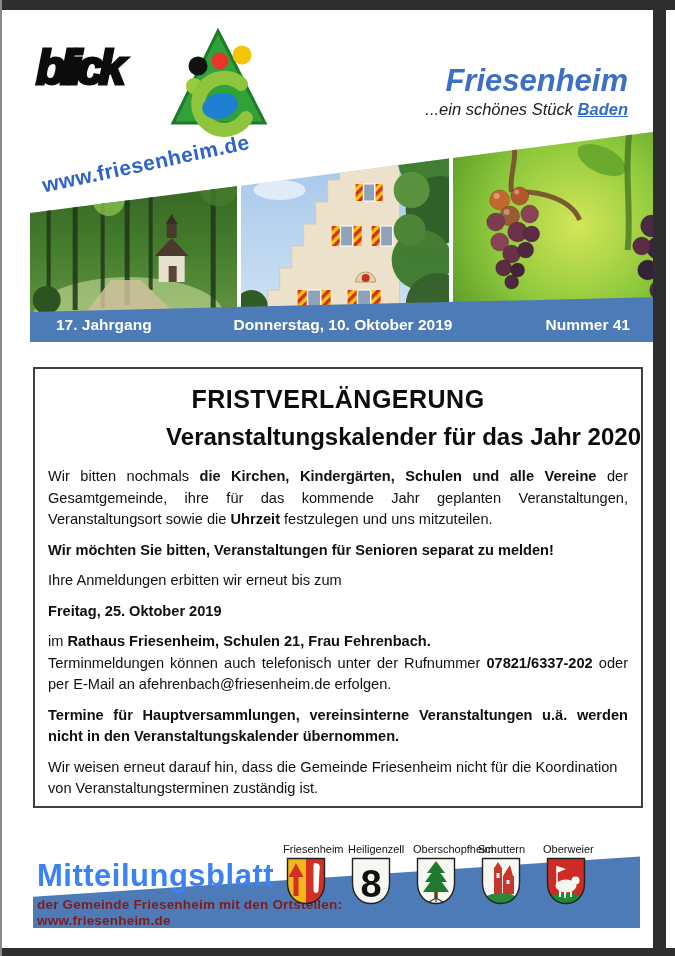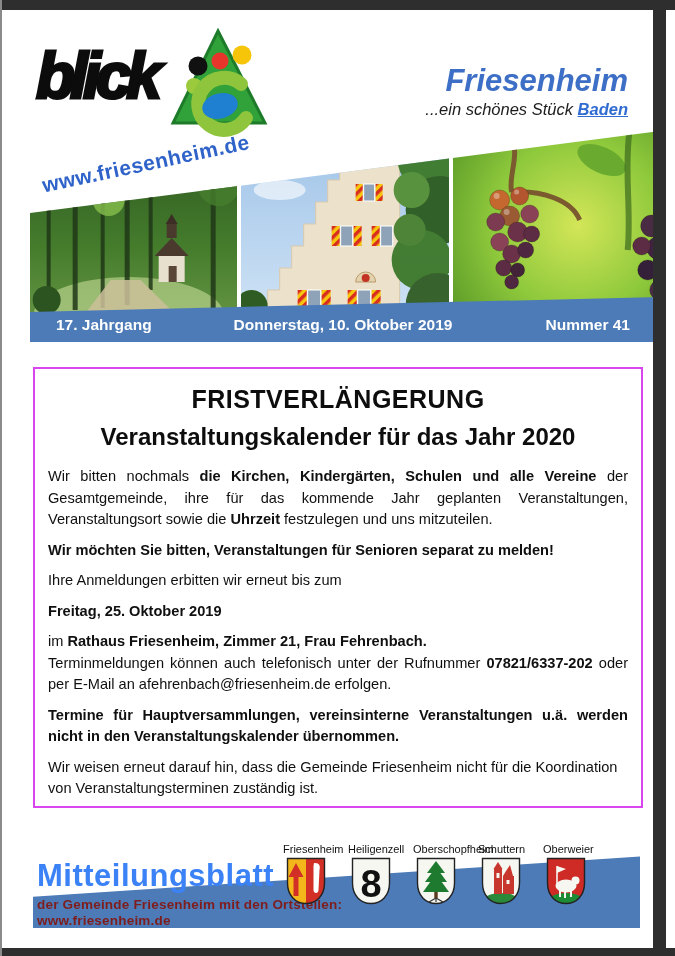--- a/index.html
+++ b/index.html
@@ -14,21 +14,21 @@
   .edge-top{left:0;top:0;width:675px;height:10px;}
   .edge-right{left:653px;top:0;width:13px;height:956px;}
   .edge-bottom{left:0;top:948px;width:675px;height:8px;}
   .edge-left{left:0;top:0;width:2px;height:956px;background:#8a8a8a;}
 
   
   .masthead{position:absolute;left:0;top:0;width:675px;height:135px;z-index:4;}
   .brand{
     position:absolute;top:44px;
     font-style:italic;font-weight:bold;color:#0c0c0c;
-    font-size:64px;letter-spacing:-5px;line-height:1;
+    font-size:48px;letter-spacing:-5px;line-height:1;
     -webkit-text-stroke:3px #0c0c0c;
   }
   .brand-left{left:36px;}
   .brand-right{left:272px;}
   .brand-logo{position:absolute;left:168px;top:28px;}
   .region{
     position:absolute;right:47px;top:64px;
     font-size:31px;font-weight:bold;font-style:italic;color:#3e6fc6;
     line-height:1.1;
   }
@@ -63,28 +63,28 @@
     color:#ffffff;font-weight:bold;font-size:15.5px;
   }
   .dateband .cell{flex:1 1 0;}
   .cell.c-left{text-align:left;}
   .cell.c-mid{text-align:center;flex:1.6 1 0;}
   .cell.c-right{text-align:right;margin-top:46px;}
 
   
   .mainbox{
     position:absolute;left:33px;top:367px;width:606px;height:437px;
-    border:2px solid #d946ef;background:#fff;z-index:2;
+    border:2px solid #404040;background:#fff;z-index:2;
   }
   .mainbox h1{
     margin:17px 0 0;text-align:center;
     font-size:25px;font-weight:bold;color:#0d0d0d;line-height:27px;letter-spacing:.5px;
   }
   .mainbox h2{
-    margin:11px 0 0;text-align:center;
+    margin:11px 0 0;text-align:right;
     font-size:24px;font-weight:bold;color:#0d0d0d;line-height:26px;
   }
   .paras{padding:0 13px;}
   .paras p{
     margin:9px 0 0;font-size:14.6px;line-height:21.5px;color:#101010;
   }
   .paras p:first-child{margin-top:16px;}
   .paras p.justify{text-align:justify;}
 
   
@@ -278,21 +278,21 @@
 </div>
 
 <div class="mainbox">
   <h1>FRISTVERLÄNGERUNG</h1>
   <h2>Veranstaltungskalender für das Jahr 2020</h2>
   <div class="paras">
       <p class="justify"><span>Wir bitten nochmals </span><b>die Kirchen, Kindergärten, Schulen und alle Vereine</b><span> der Gesamtgemeinde, ihre für das kommende Jahr geplanten Veranstaltungen, Veranstaltungsort sowie die </span><b>Uhrzeit</b><span> festzulegen und uns mitzuteilen.</span></p>
       <p><b>Wir möchten Sie bitten, Veranstaltungen für Senioren separat zu melden!</b></p>
       <p><span>Ihre Anmeldungen erbitten wir erneut bis zum</span></p>
       <p><b>Freitag, 25. Oktober 2019</b></p>
-      <p class="justify"><span>im </span><b>Rathaus Friesenheim, Zimmer 21, Frau Fehrenbach.</b><br><span>Terminmeldungen können auch telefonisch unter der Rufnummer </span><b>07821/6337-202</b><span> oder per E-Mail an afehrenbach@friesenheim.de erfolgen.</span></p>
+      <p class="justify"><span>im </span><b>Rathaus Friesenheim, Schulen 21, Frau Fehrenbach.</b><br><span>Terminmeldungen können auch telefonisch unter der Rufnummer </span><b>07821/6337-202</b><span> oder per E-Mail an afehrenbach@friesenheim.de erfolgen.</span></p>
       <p class="justify"><b>Termine für Hauptversammlungen, vereinsinterne Veranstaltungen u.ä. werden nicht in den Veranstaltungskalender übernommen.</b></p>
       <p><span>Wir weisen erneut darauf hin, dass die Gemeinde Friesenheim nicht für die Koordination von Veranstaltungsterminen zuständig ist.</span></p>
     </div>
 </div>
 
 <div class="footerband"></div>
 <div class="pubname">Mitteilungsblatt</div>
 <div class="pubsub s1">der Gemeinde Friesenheim mit den Ortsteilen:</div>
 <div class="pubsub s2">www.friesenheim.de</div>
 

